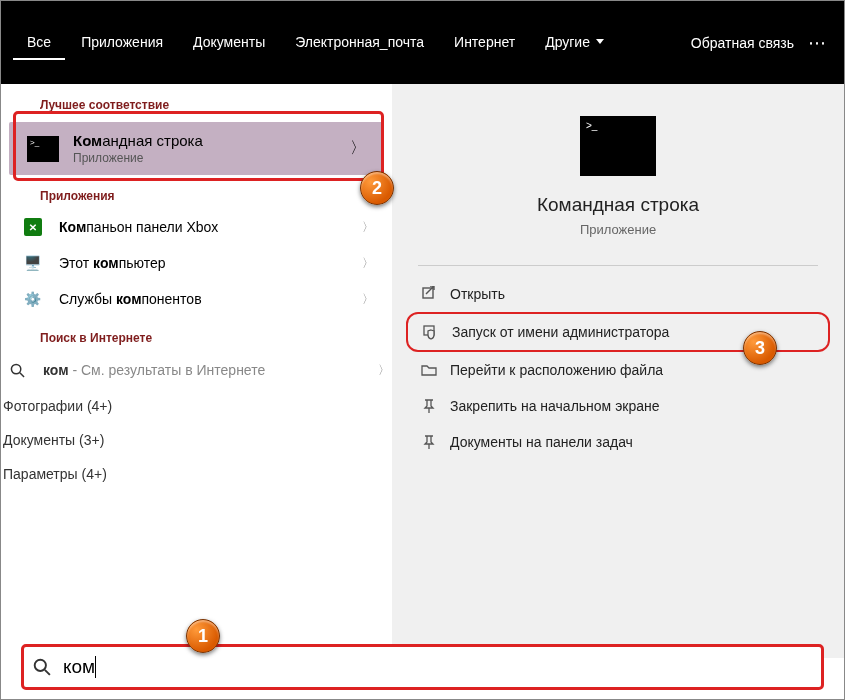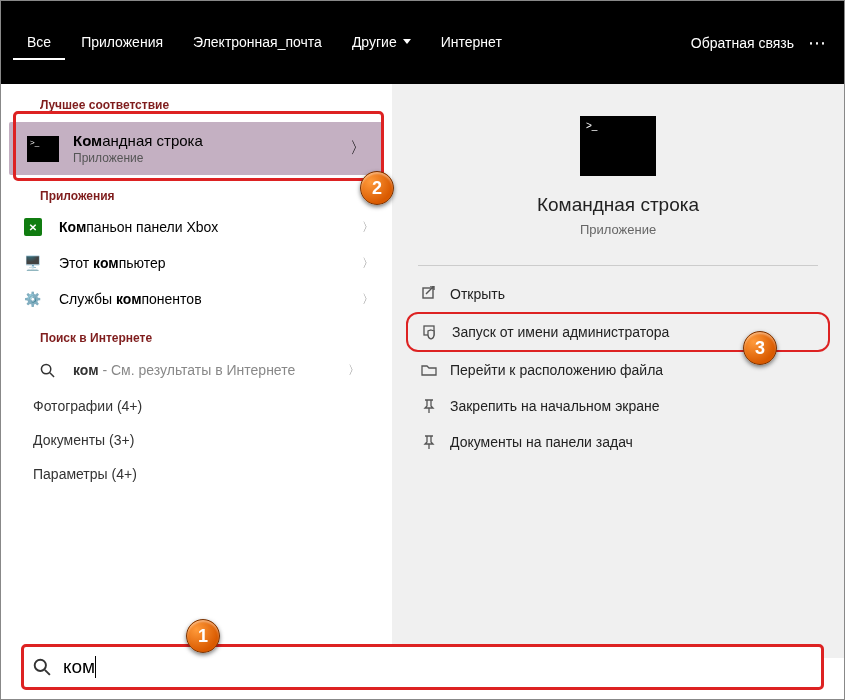--- a/index.html
+++ b/index.html
@@ -21,21 +21,21 @@
     .result-row .ico { width:28px; height:20px; margin-right:12px; display:flex; align-items:center; justify-content:center; font-size:14px; }
     .result-row .title { flex:1; }
     .result-row .chev-r { color:#888; font-size:12px; }
     .best { background:#c4b0c2; padding:10px 18px; border-radius:2px; margin:4px 8px 0; position:relative; }
     .best .ico { width:32px;height:26px;background:#000;margin-right:14px;display:flex;align-items:flex-start;justify-content:flex-start;padding:3px; }
     .best .ico span { color:#fff;font-size:8px;line-height:7px; }
     .best-row { display:flex; align-items:center; }
     .best-txt { flex:1; }
     .best-title { font-size:15px; }
     .best-sub { font-size:12px; color:#555; margin-top:2px; }
-    .cat-row { font-size:14px; color:#333; padding:9px 32px; cursor:pointer; }
+    .cat-row { font-size:14px; color:#333; padding:9px 2px; cursor:pointer; }
     .cat-row.web .lbl2 { color:#888; }
     .preview { text-align:center; padding-top:32px; }
     .prev-icon { width:76px; height:60px; background:#000; margin:0 auto 18px; display:flex; align-items:flex-start; padding:6px; }
     .prev-icon span { color:#fff;font-size:10px;line-height:8px; }
     .prev-title { font-size:19px; color:#222; font-weight:400; }
     .prev-sub { font-size:13px; color:#666; margin-top:6px; margin-bottom:28px; }
     .prev-sep { border:none;border-top:1px solid #ccc; margin:0 26px 10px; }
     .action-list { padding:0 14px; }
     .action { display:flex; align-items:center; padding:9px 14px; font-size:14px; color:#222; cursor:pointer; gap:12px; border-radius:2px; }
     .action .a-ico { width:18px; height:18px; display:flex; align-items:center; justify-content:center; color:#555; }
@@ -52,26 +52,27 @@
     .pc-ico { font-size:16px; }
     .comp-ico { font-size:14px; }
   </style>
 </head>
 <body>
 
 <div class="topbar">
   <div class="tabs">
     <div class="tab active">Все</div>
     <div class="tab">Приложения</div>
+    <div class="tab">Документы</div>
     <div class="tab">Электронная_почта</div>
+    <div class="tab">Интернет</div>
     <div class="tab">
       <span>Другие</span>
       <span class="chev"></span>
     </div>
-    <div class="tab">Интернет</div>
   </div>
   <div class="topbar-right">
     <span class="feedback">Обратная связь</span>
     <span class="dots">⋯</span>
   </div>
 </div>
 
 <div class="main">
 
   <div class="left">

